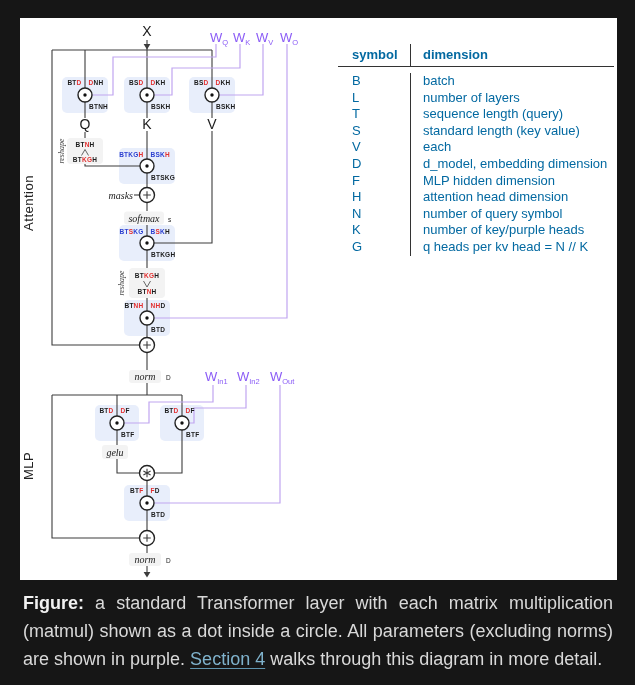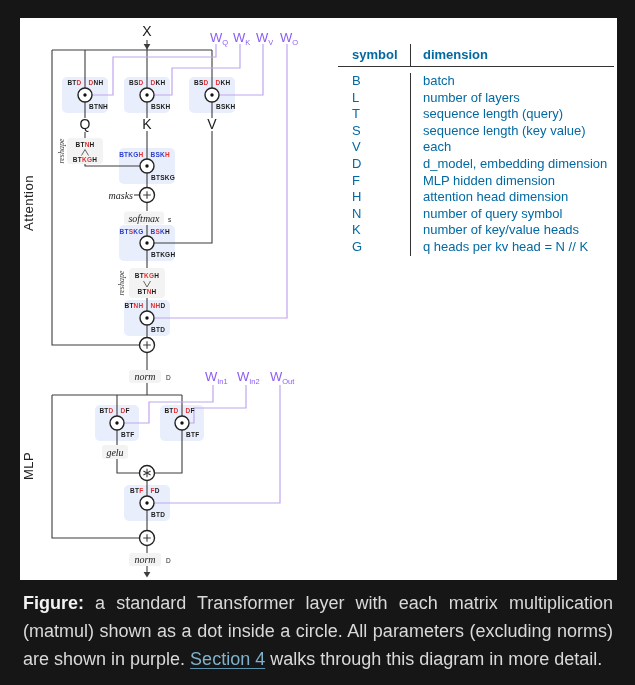--- a/index.html
+++ b/index.html
@@ -280,21 +280,21 @@
         <div class="trow">
           <span class="tcell sym">L</span>
           <span class="tcell dim">number of layers</span>
         </div>
         <div class="trow">
           <span class="tcell sym">T</span>
           <span class="tcell dim">sequence length (query)</span>
         </div>
         <div class="trow">
           <span class="tcell sym">S</span>
-          <span class="tcell dim">sequence length (key value)</span>
+          <span class="tcell dim">standard length (key value)</span>
         </div>
         <div class="trow">
           <span class="tcell sym">V</span>
           <span class="tcell dim">each</span>
         </div>
         <div class="trow">
           <span class="tcell sym">D</span>
           <span class="tcell dim">d_model, embedding dimension</span>
         </div>
         <div class="trow">
@@ -304,21 +304,21 @@
         <div class="trow">
           <span class="tcell sym">H</span>
           <span class="tcell dim">attention head dimension</span>
         </div>
         <div class="trow">
           <span class="tcell sym">N</span>
           <span class="tcell dim">number of query symbol</span>
         </div>
         <div class="trow">
           <span class="tcell sym">K</span>
-          <span class="tcell dim">number of key/value heads</span>
+          <span class="tcell dim">number of key/purple heads</span>
         </div>
         <div class="trow">
           <span class="tcell sym">G</span>
           <span class="tcell dim">q heads per kv head = N // K</span>
         </div>
       </div>
   </div>
 </div>
 
 <div class="caption">

